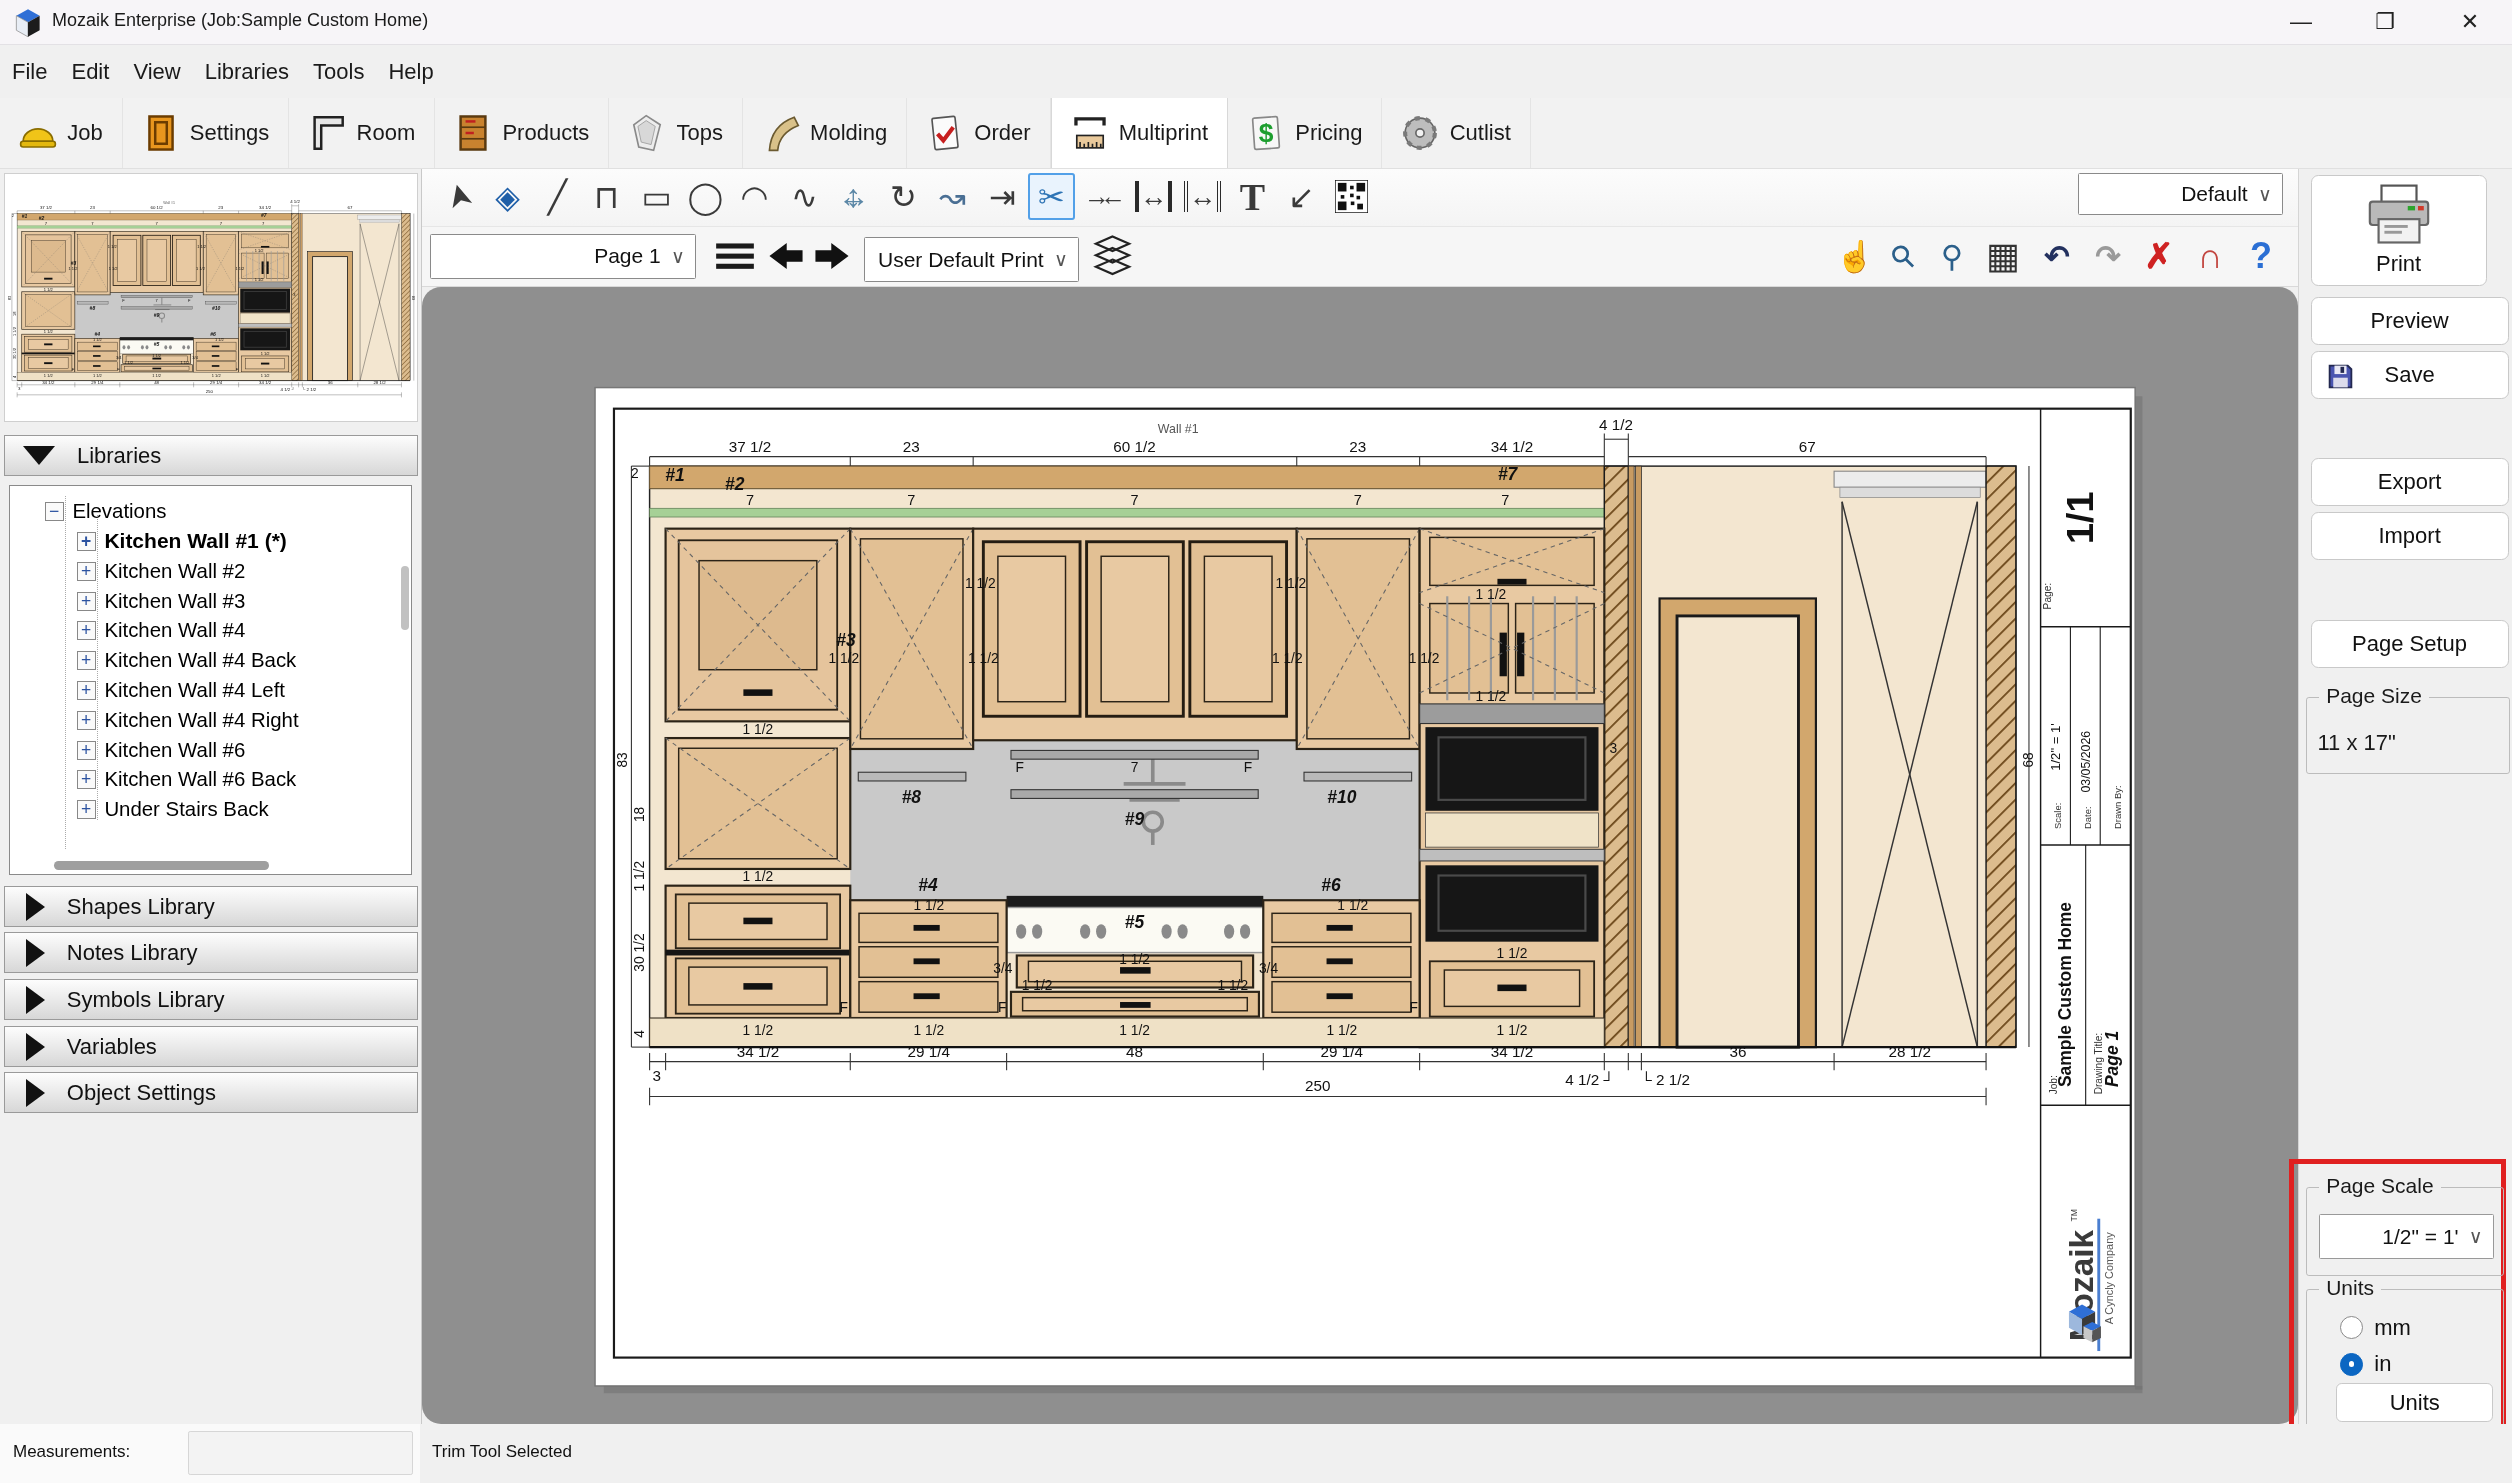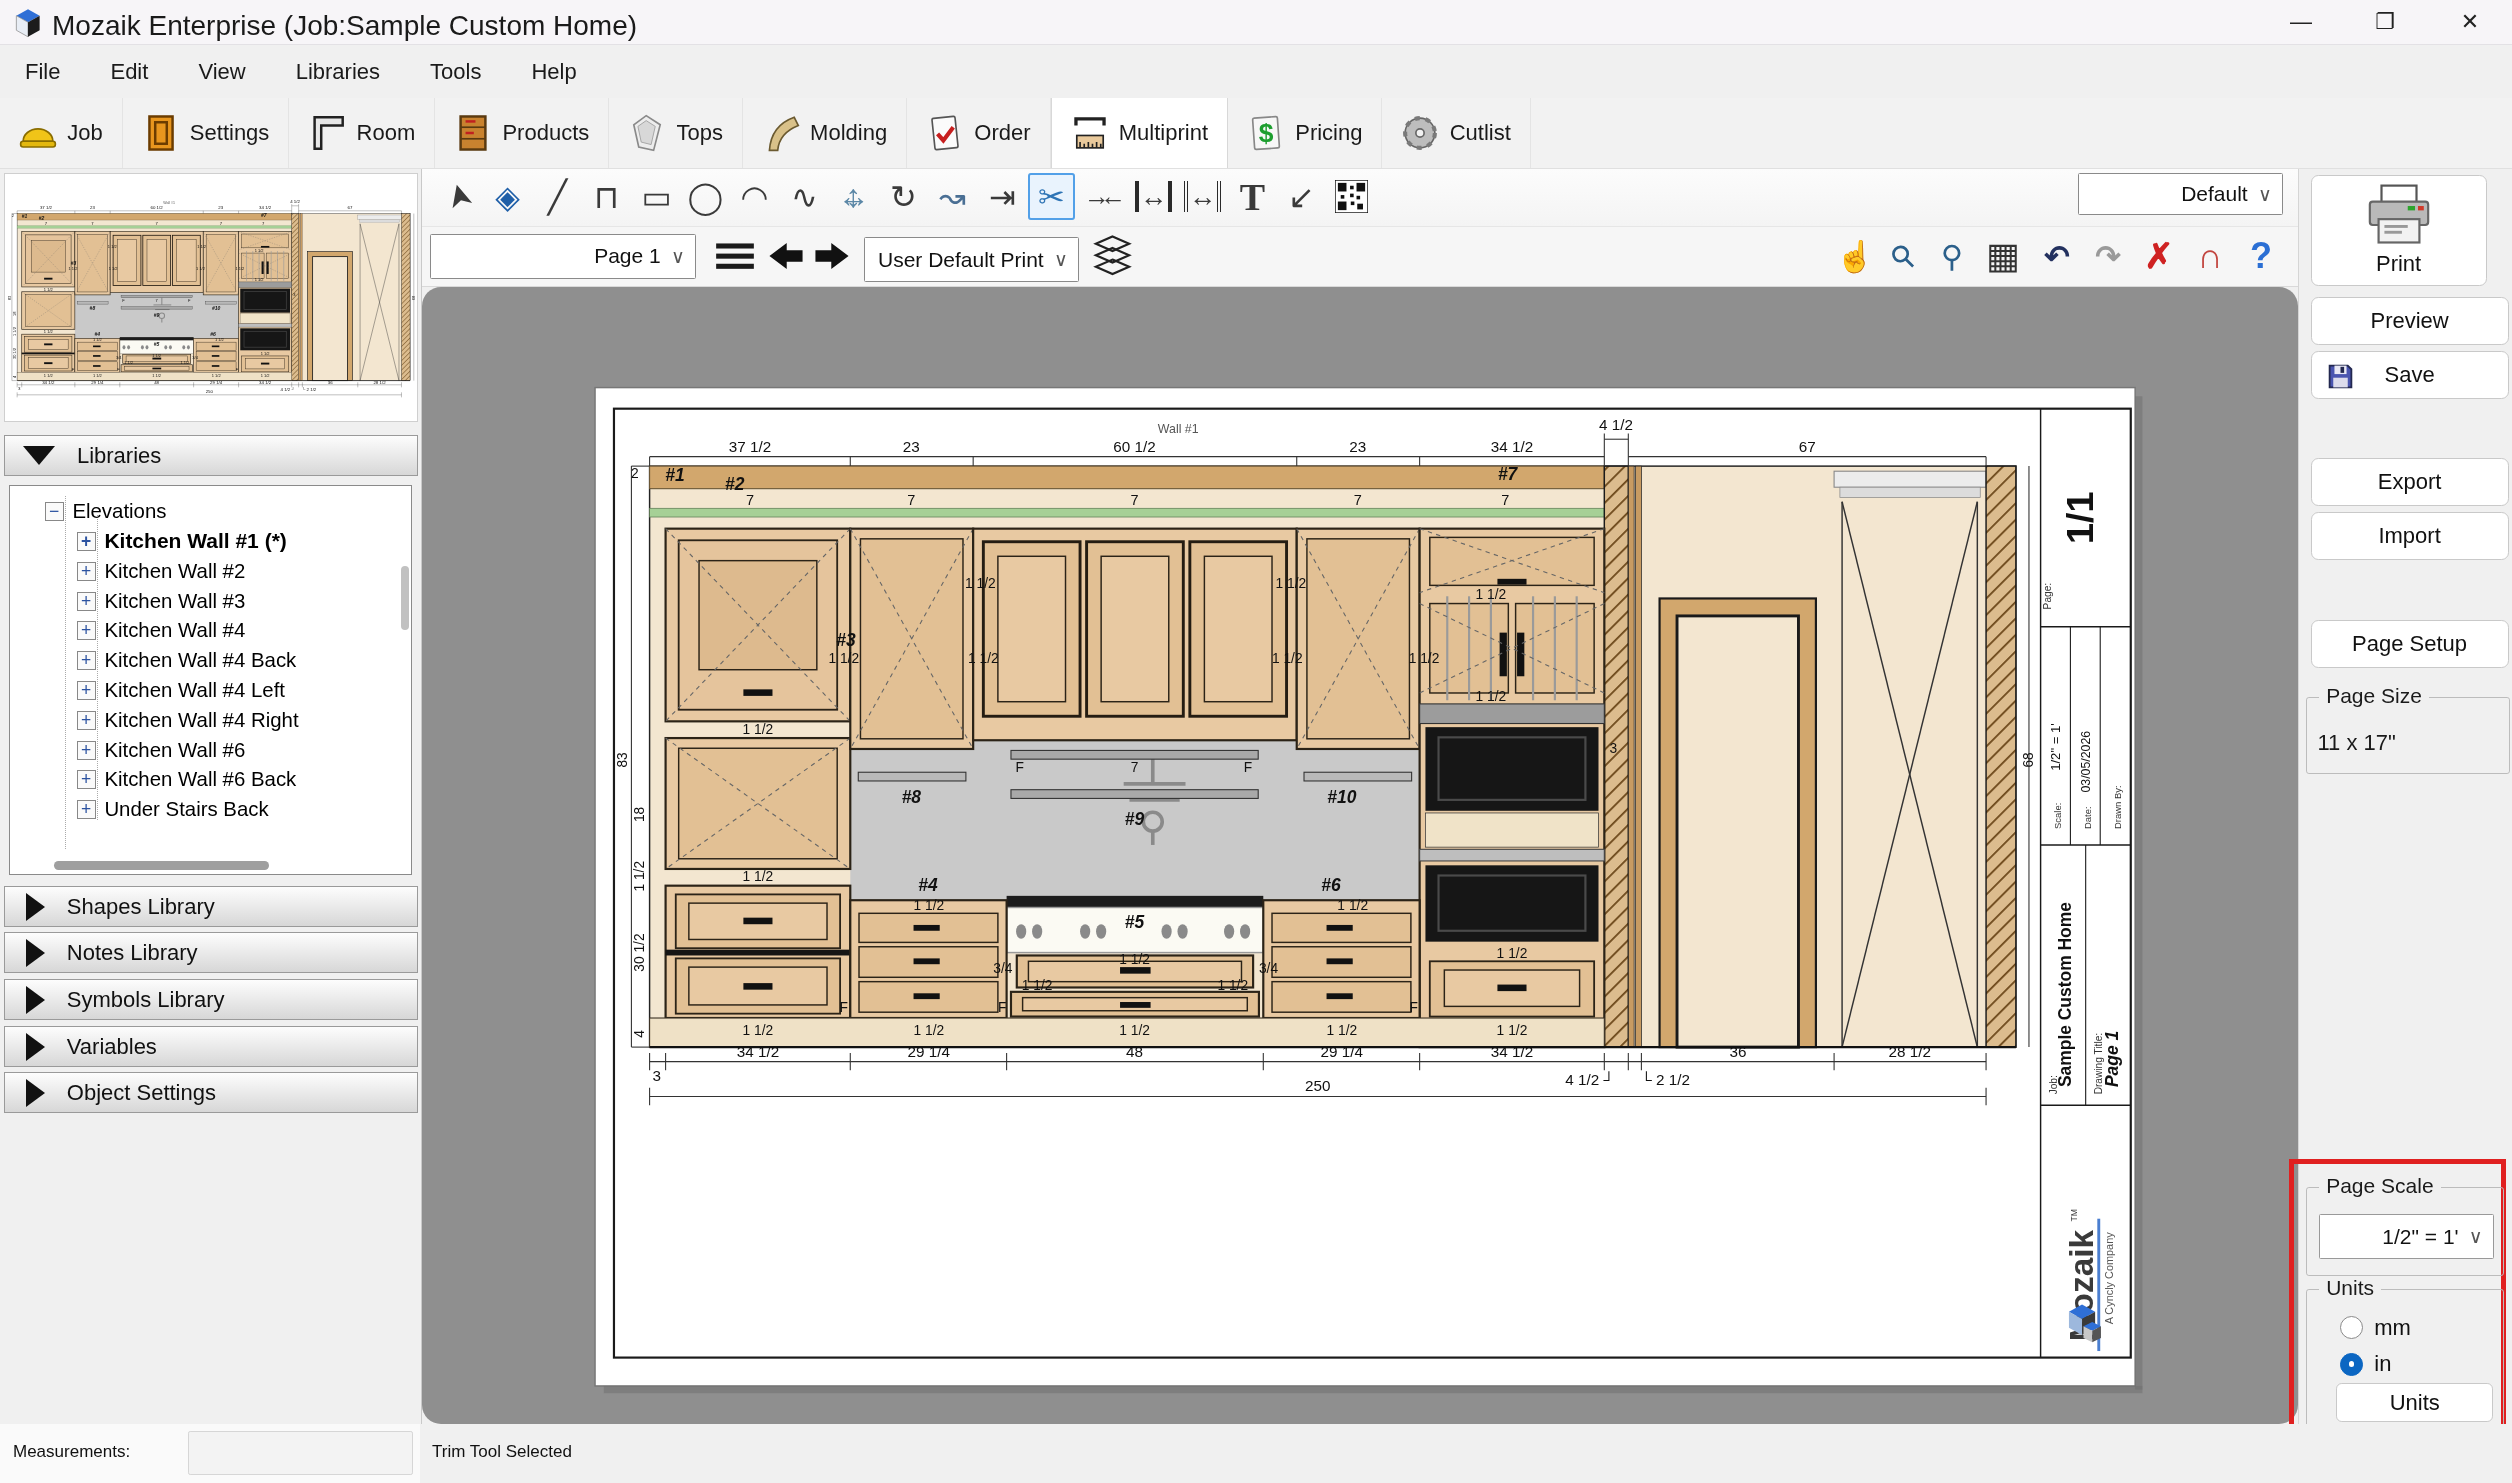--- a/index.html
+++ b/index.html
@@ -1,25 +1,25 @@
 <!DOCTYPE html>
 <html style="font-size:11.6px"><head>
 <meta charset="utf-8">
 <style>
   * { margin:0; padding:0; box-sizing:border-box; }
   html,body { width:2512px; height:1483px; overflow:hidden; }
   body { font-family:"Liberation Sans", sans-serif; background:#f0f0f0; position:relative; }
   .abs { position:absolute; }
   
   #titlebar { left:0; top:0; width:2512px; height:45px; background:#f7f5f8; border-bottom:0.7px solid #e3e1e5; }
-  #titlebar .title { position:absolute; left:52px; top:10.2px; font-size:28px; color:#1a1a1a; }
+  #titlebar .title { position:absolute; left:52px; top:10.2px; font-size:18px; color:#1a1a1a; }
   .winbtn { position:absolute; top:0; width:76px; height:44px; display:flex; align-items:center; justify-content:center; font-size:22px; color:#222; }
   
   #menubar { left:0; top:45px; width:2512px; height:53px; background:#f0f0f0; display:flex; align-items:center; }
-  .menu-item { font-size:22px; color:#1a1a1a; padding:0 25px; height:100%; display:flex; align-items:center; }
+  .menu-item { font-size:22px; color:#1a1a1a; padding:0 12px; height:100%; display:flex; align-items:center; }
   
   #tabbar { left:0; top:98px; width:2512px; height:71px; background:#f2f2f2; border-bottom:0.7px solid #e0e0e0; display:flex; }
   .tab { display:flex; align-items:center; gap:10.2px; padding:0 19px; border-right:0.7px solid #e4e4e4; }
   .tab .lbl { font-size:22px; color:#1a1a1a; }
   .tab.selected { background:#ffffff; border-right:0.7px solid #d8d8d8; border-left:0.7px solid #d8d8d8; }
   .tabicon { width:38px; height:38px; flex:0 0 auto; }
   
   #toolrow1 { left:0; top:169px; width:2512px; height:58px; background:linear-gradient(#fcfcfc,#f4f4f4); border-bottom:0.7px solid #e6e6e6; }
   .tool { position:absolute; top:4.4px; width:47px; height:47px; display:flex; align-items:center; justify-content:center; font-size:32px; color:#3a3a3a; }
   .tool.selected { border:2.2px solid #52a0e8; background:#e9f3fd; border-radius:2.9px; }

